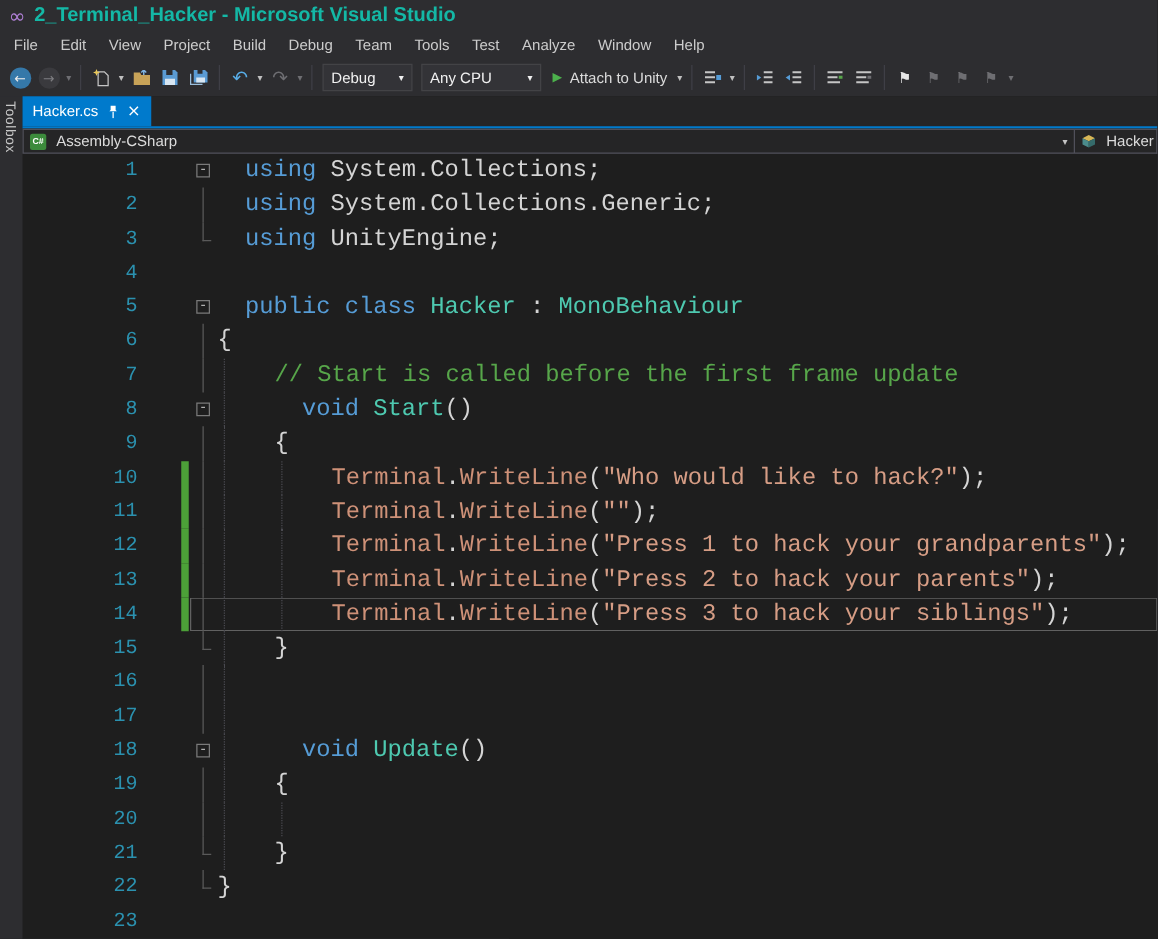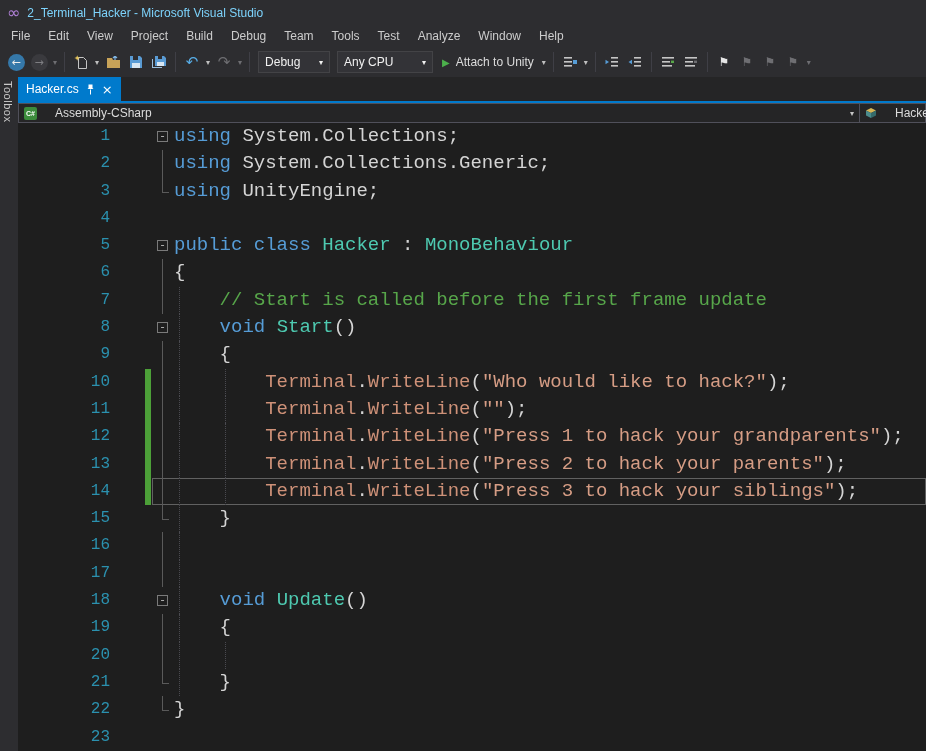--- a/index.html
+++ b/index.html
@@ -5,21 +5,21 @@
   html,body{margin:0;padding:0;}
   body{
     width:926px;height:751px;overflow:hidden;background:#2d2d30;
     font-family:"Liberation Sans", sans-serif;-webkit-font-smoothing:antialiased;
   }
   .window{width:926px;height:751px;display:flex;flex-direction:column;}
 
   
   .titlebar{height:25px;display:flex;align-items:center;padding-left:7px;gap:7px;flex:0 0 auto;}
   .vs-logo{color:#B180D7;font-size:16px;line-height:1;font-family:"DejaVu Sans",sans-serif;}
-  .title-text{color:#7dd3fc;font-size:12px;}
+  .title-text{color:#14b8a6;font-size:16px;font-weight:bold;}
 
   
   .menubar{height:22px;display:flex;align-items:flex-end;padding-left:2px;flex:0 0 auto;}
   .menu-item{padding:0 9px;font-size:12px;color:#cccccc;line-height:22px;cursor:default;}
 
   
   .toolbar{height:30px;display:flex;align-items:center;padding:0 5px;flex:0 0 auto;gap:1px;}
   .tb-btn{height:24px;min-width:22px;display:inline-flex;align-items:center;justify-content:center;}
   .tb-sep{width:1px;height:20px;background:#3f3f46;margin:0 4px;flex:0 0 auto;}
   .nav-circle{width:17px;height:17px;border-radius:50%;display:inline-flex;align-items:center;justify-content:center;
@@ -46,21 +46,21 @@
   
   .tabstrip{height:24px;background:#252526;display:flex;align-items:flex-end;border-bottom:2px solid #007ACC;flex:0 0 auto;}
   .tab{height:24px;display:flex;align-items:center;gap:7px;padding:0 8px;font-size:12px;cursor:default;}
   .tab.active{background:#007ACC;color:#ffffff;}
   .tab .pin{display:inline-flex;align-items:center;}
   .tab .close{font-size:13px;line-height:1;color:#ffffff;font-family:"DejaVu Sans",sans-serif;}
 
   
   .navbar{height:20px;background:#252526;display:flex;align-items:stretch;flex:0 0 auto;}
   .nav-combo{box-sizing:border-box;border:1px solid #50505a;display:flex;align-items:center;font-size:12px;color:#dcdcdc;
-             background:#252526;padding:0 5px;gap:18px;}
+             background:#252526;padding:0 5px;gap:8px;}
   .nav-combo.project{flex:1;min-width:0;}
   .nav-combo.member{width:66px;border-left:none;}
   .nav-caret{margin-left:auto;font-size:8px;color:#c5c5c5;font-family:"DejaVu Sans",sans-serif;}
   .proj-icon{width:13px;height:13px;background:#3C8B3C;color:#fff;font-size:7px;font-weight:bold;
              display:inline-flex;align-items:center;justify-content:center;border-radius:2px;flex:0 0 auto;}
 
   
   .code-area{flex:1;position:relative;overflow:hidden;
              font-family:"Liberation Mono","DejaVu Sans Mono",monospace;font-size:19px;}
   .line{display:flex;height:27.3px;line-height:27.3px;}
@@ -69,21 +69,21 @@
   .changebar{position:absolute;left:33px;top:0;bottom:0;width:6px;background:#4CA038;}
   .lineright{flex:1;display:flex;min-width:0;}
   .line.current .lineright{box-shadow:inset 0 0 0 1px #616161;}
   .foldcell{width:22px;flex:0 0 auto;position:relative;}
   .foldbox{position:absolute;left:5px;top:8px;width:11px;height:11px;box-sizing:border-box;border:1px solid #7a7a7a;
            background:#1e1e1e;color:#c0c0c0;font-size:11px;line-height:8px;text-align:center;cursor:default;}
   .foldline{position:absolute;left:10px;top:0;bottom:0;width:1px;background:#5a5a5a;}
   .foldcorner{position:absolute;left:10px;top:0;height:14px;width:6px;border-left:1px solid #5a5a5a;border-bottom:1px solid #5a5a5a;}
   .code{flex:1;white-space:pre;position:relative;color:#d4d4d4;min-width:0;}
   .guide{position:absolute;top:0;bottom:0;width:0;border-left:1px dotted #4a4a50;}
-  .c-k{color:#569CD6;}
+  .c-k{color:#569CD6;margin-left:22px;}
   .c-p{color:#D4D4D4;}
   .c-t{color:#4EC9B0;}
   .c-m{color:#4EC9B0;}
   .c-c{color:#57A64A;}
   .c-s{color:#D69D85;}
   .c-u{color:#CE9178;}
 </style>
 </head>
 <body>
 

